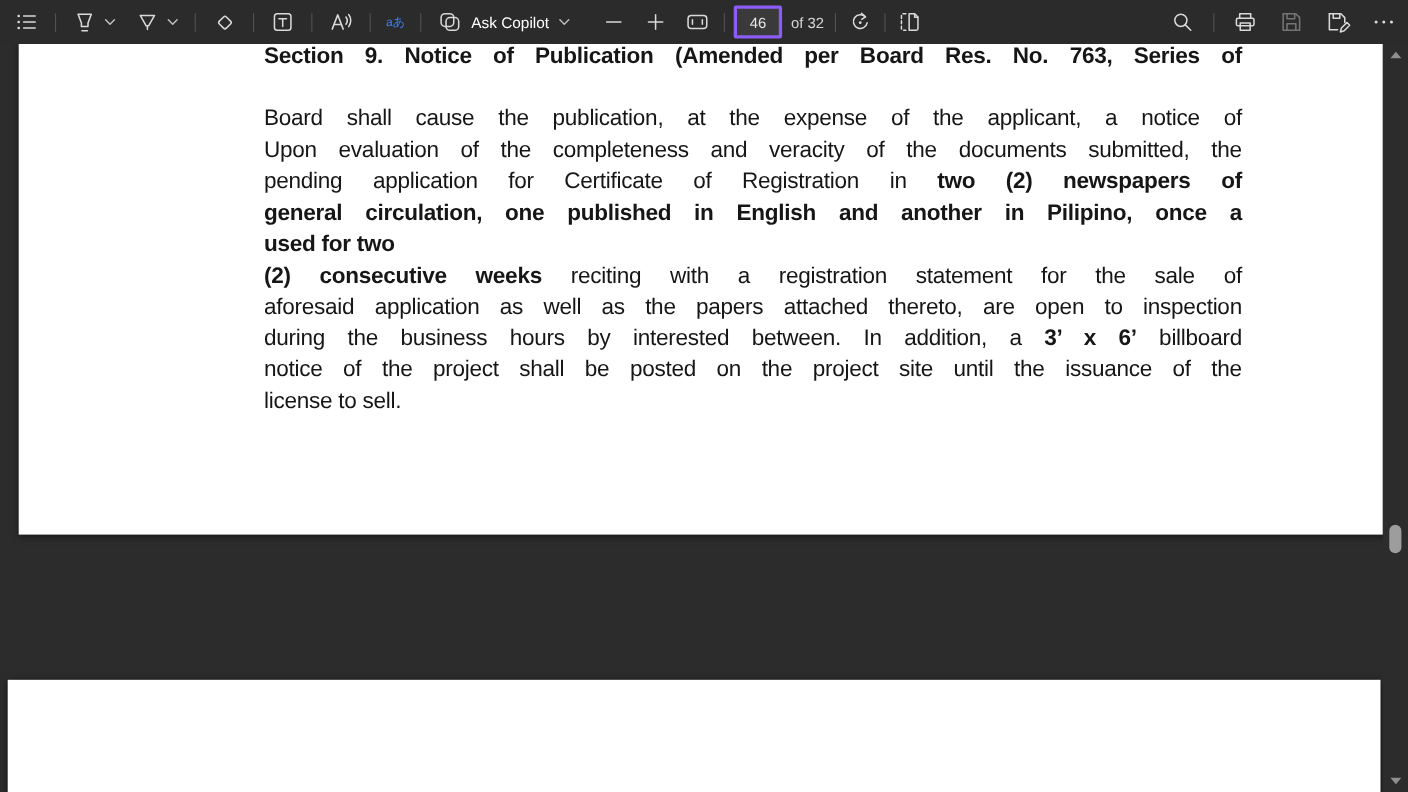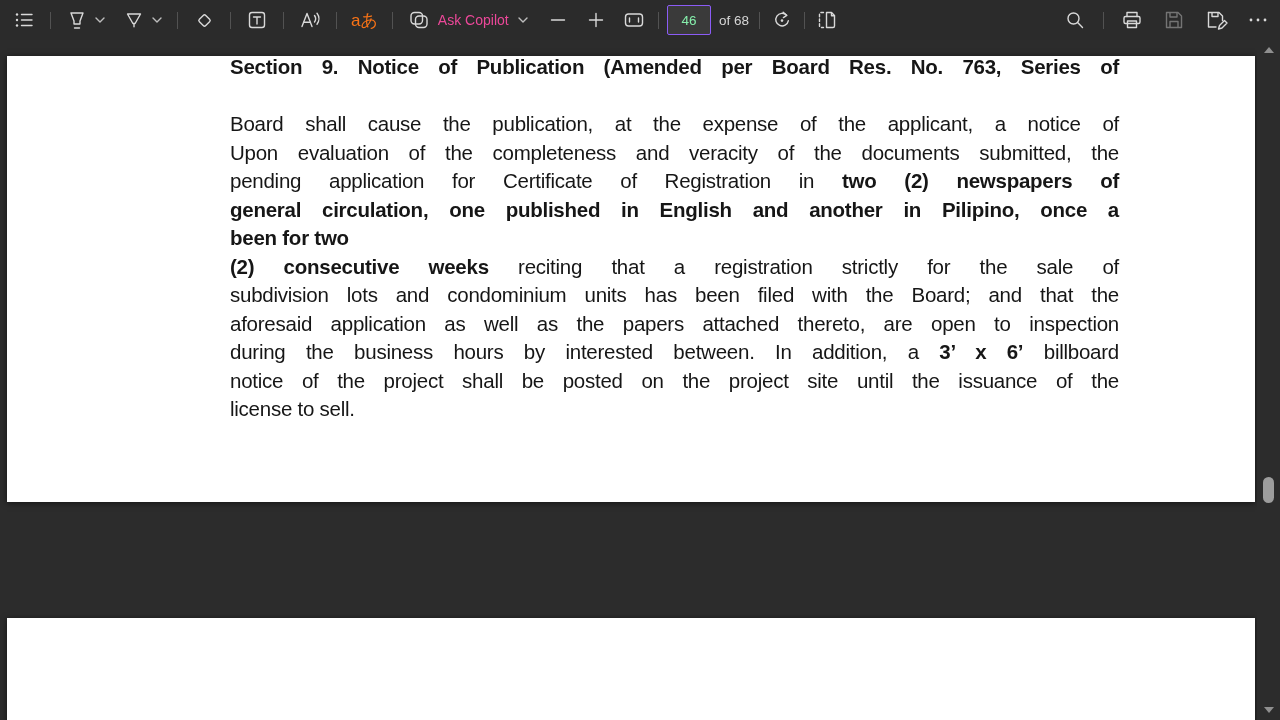--- a/index.html
+++ b/index.html
@@ -15,35 +15,35 @@
   .tb-right { right: 8px; gap: 14px; }
   .tb-btn { display: flex; align-items: center; gap: 5px; height: 32px;
     border-radius: 4px; cursor: pointer; padding: 0 2px; }
   .tb-divider { width: 1px; height: 17px; background: #525252; }
   .icon24 { width: 24px; height: 24px; display: block; }
   .icon24 path, .icon24 rect, .icon24 circle, .icon24 line, .icon24 polyline {
     stroke: #d9d9d9; stroke-width: 1.4; fill: none; stroke-linecap: round; stroke-linejoin: round; }
   .icon24 .fill { fill: #d9d9d9; stroke: none; }
   .chev { width: 12px; height: 12px; display: block; }
   .chev polyline { stroke: #bdbdbd; stroke-width: 1.4; fill: none; stroke-linecap: round; stroke-linejoin: round; }
-  .copilot-label { color: #ec4899; font-size: 14px; white-space: nowrap; padding: 0 3px 0 2px; }
-  .translate-glyph { color: #f97316; font-size: 17px; letter-spacing: 0; white-space: nowrap; text-align: center; }
-  .page-input { width: 44px; height: 30px; background: #3a3a3a; border: 1px solid #8b5cf6;
-    border-radius: 2px; color: #86efac; text-align: center; font-size: 13.5px;
+  .copilot-label { color: #ffffff; font-size: 14px; white-space: nowrap; padding: 0 3px 0 2px; }
+  .translate-glyph { color: #3b82f6; font-size: 11px; letter-spacing: 0; white-space: nowrap; text-align: center; }
+  .page-input { width: 44px; height: 30px; background: #3a3a3a; border: 3px solid #8b5cf6;
+    border-radius: 2px; color: #e5e5e5; text-align: center; font-size: 13.5px;
     font-family: "Liberation Sans", sans-serif; outline: none; }
   .of-label { color: #d6d6d6; font-size: 13.5px; white-space: nowrap; }
   .gap8 { width: 8px; } .gap10 { width: 10px; }
   .disabled { opacity: 0.42; }
 
   
   .viewer { position: absolute; left: 0; top: 40px; width: 1280px; height: 680px;
     background: #2c2c2c; overflow: hidden; }
   .pdf-page { position: absolute; left: 7px; width: 1248px; background: #ffffff;
     box-shadow: 0 1px 6px rgba(0,0,0,0.55); }
-  .page-1 { top: 16px; height: 446px; }
+  .page-1 { top: 0; height: 446px; margin-left: 10px; }
   .page-2 { top: 578px; height: 160px; }
   .page-text { margin: -3px 0 0 0; padding: 0 136px 0 223px; color: #161616;
     font-size: 20.5px; letter-spacing: -0.25px; }
   .doc-line { line-height: 28.5px; min-height: 28.5px; text-align: left; }
   .doc-line.justify { text-align: justify; text-align-last: justify; }
   .doc-line .b { font-weight: bold; }
 
   
   .scrollbar { position: absolute; right: 0; top: 40px; width: 23px; height: 680px;
     background: #2c2c2c; z-index: 6; }
@@ -144,21 +144,21 @@
       <svg class="icon24" viewBox="0 0 24 24">
         <rect x="3.5" y="6" width="17" height="12" rx="3"></rect>
         <path d="M7.5 10 v4 M16.5 10 v4"></path>
       </svg>
     </div>
     <div class="gap10"></div>
     <div class="tb-divider"></div>
     <div class="gap8"></div>
     <input class="page-input" value="46" style="">
     <div class="gap8"></div>
-    <span class="of-label">of 68</span>
+    <span class="of-label">of 32</span>
     <div class="gap10"></div>
     <div class="tb-divider"></div>
     <div class="gap8"></div>
     <div class="tb-btn">
       <svg class="icon24" viewBox="0 0 24 24">
         <path d="M16.6 7.2 A6.3 6.3 0 1 0 18.3 12.8"></path>
         <path d="M13.2 4.2 L16.8 7.4 L13.4 9.6"></path>
         <circle class="fill" cx="12" cy="12.6" r="1.3"></circle>
       </svg>
     </div>
@@ -218,23 +218,22 @@
   <div class="pdf-page page-1">
     <div class="page-text">
         <div style="margin-top: 0px;">
           <div class="doc-line justify"><span class="b">Section 9. Notice of Publication (Amended per Board Res. No. 763, Series of</span></div>
         </div>
         <div style="margin-top: 28.5px;">
           <div class="doc-line justify"><span>Board shall cause the publication, at the expense of the applicant, a notice of</span></div>
           <div class="doc-line justify"><span>Upon evaluation of the completeness and veracity of the documents submitted, the</span></div>
           <div class="doc-line justify"><span>pending application for Certificate of Registration in </span><span class="b">two (2) newspapers of</span></div>
           <div class="doc-line justify"><span class="b">general circulation, one published in English and another in Pilipino, once a</span></div>
-          <div class="doc-line"><span class="b">been for two</span></div>
-          <div class="doc-line justify"><span class="b">(2) consecutive weeks</span><span> reciting that a registration strictly for the sale of</span></div>
-          <div class="doc-line justify"><span>subdivision lots and condominium units has been filed with the Board; and that the</span></div>
+          <div class="doc-line"><span class="b">used for two</span></div>
+          <div class="doc-line justify"><span class="b">(2) consecutive weeks</span><span> reciting with a registration statement for the sale of</span></div>
           <div class="doc-line justify"><span>aforesaid application as well as the papers attached thereto, are open to inspection</span></div>
           <div class="doc-line justify"><span>during the business hours by interested between. In addition, a </span><span class="b">3’ x 6’</span><span> billboard</span></div>
           <div class="doc-line justify"><span>notice of the project shall be posted on the project site until the issuance of the</span></div>
           <div class="doc-line"><span>license to sell.</span></div>
         </div>
         <div style="margin-top: 28.5px;">
         </div>
       </div>
   </div>
   <div class="pdf-page page-2"></div>

